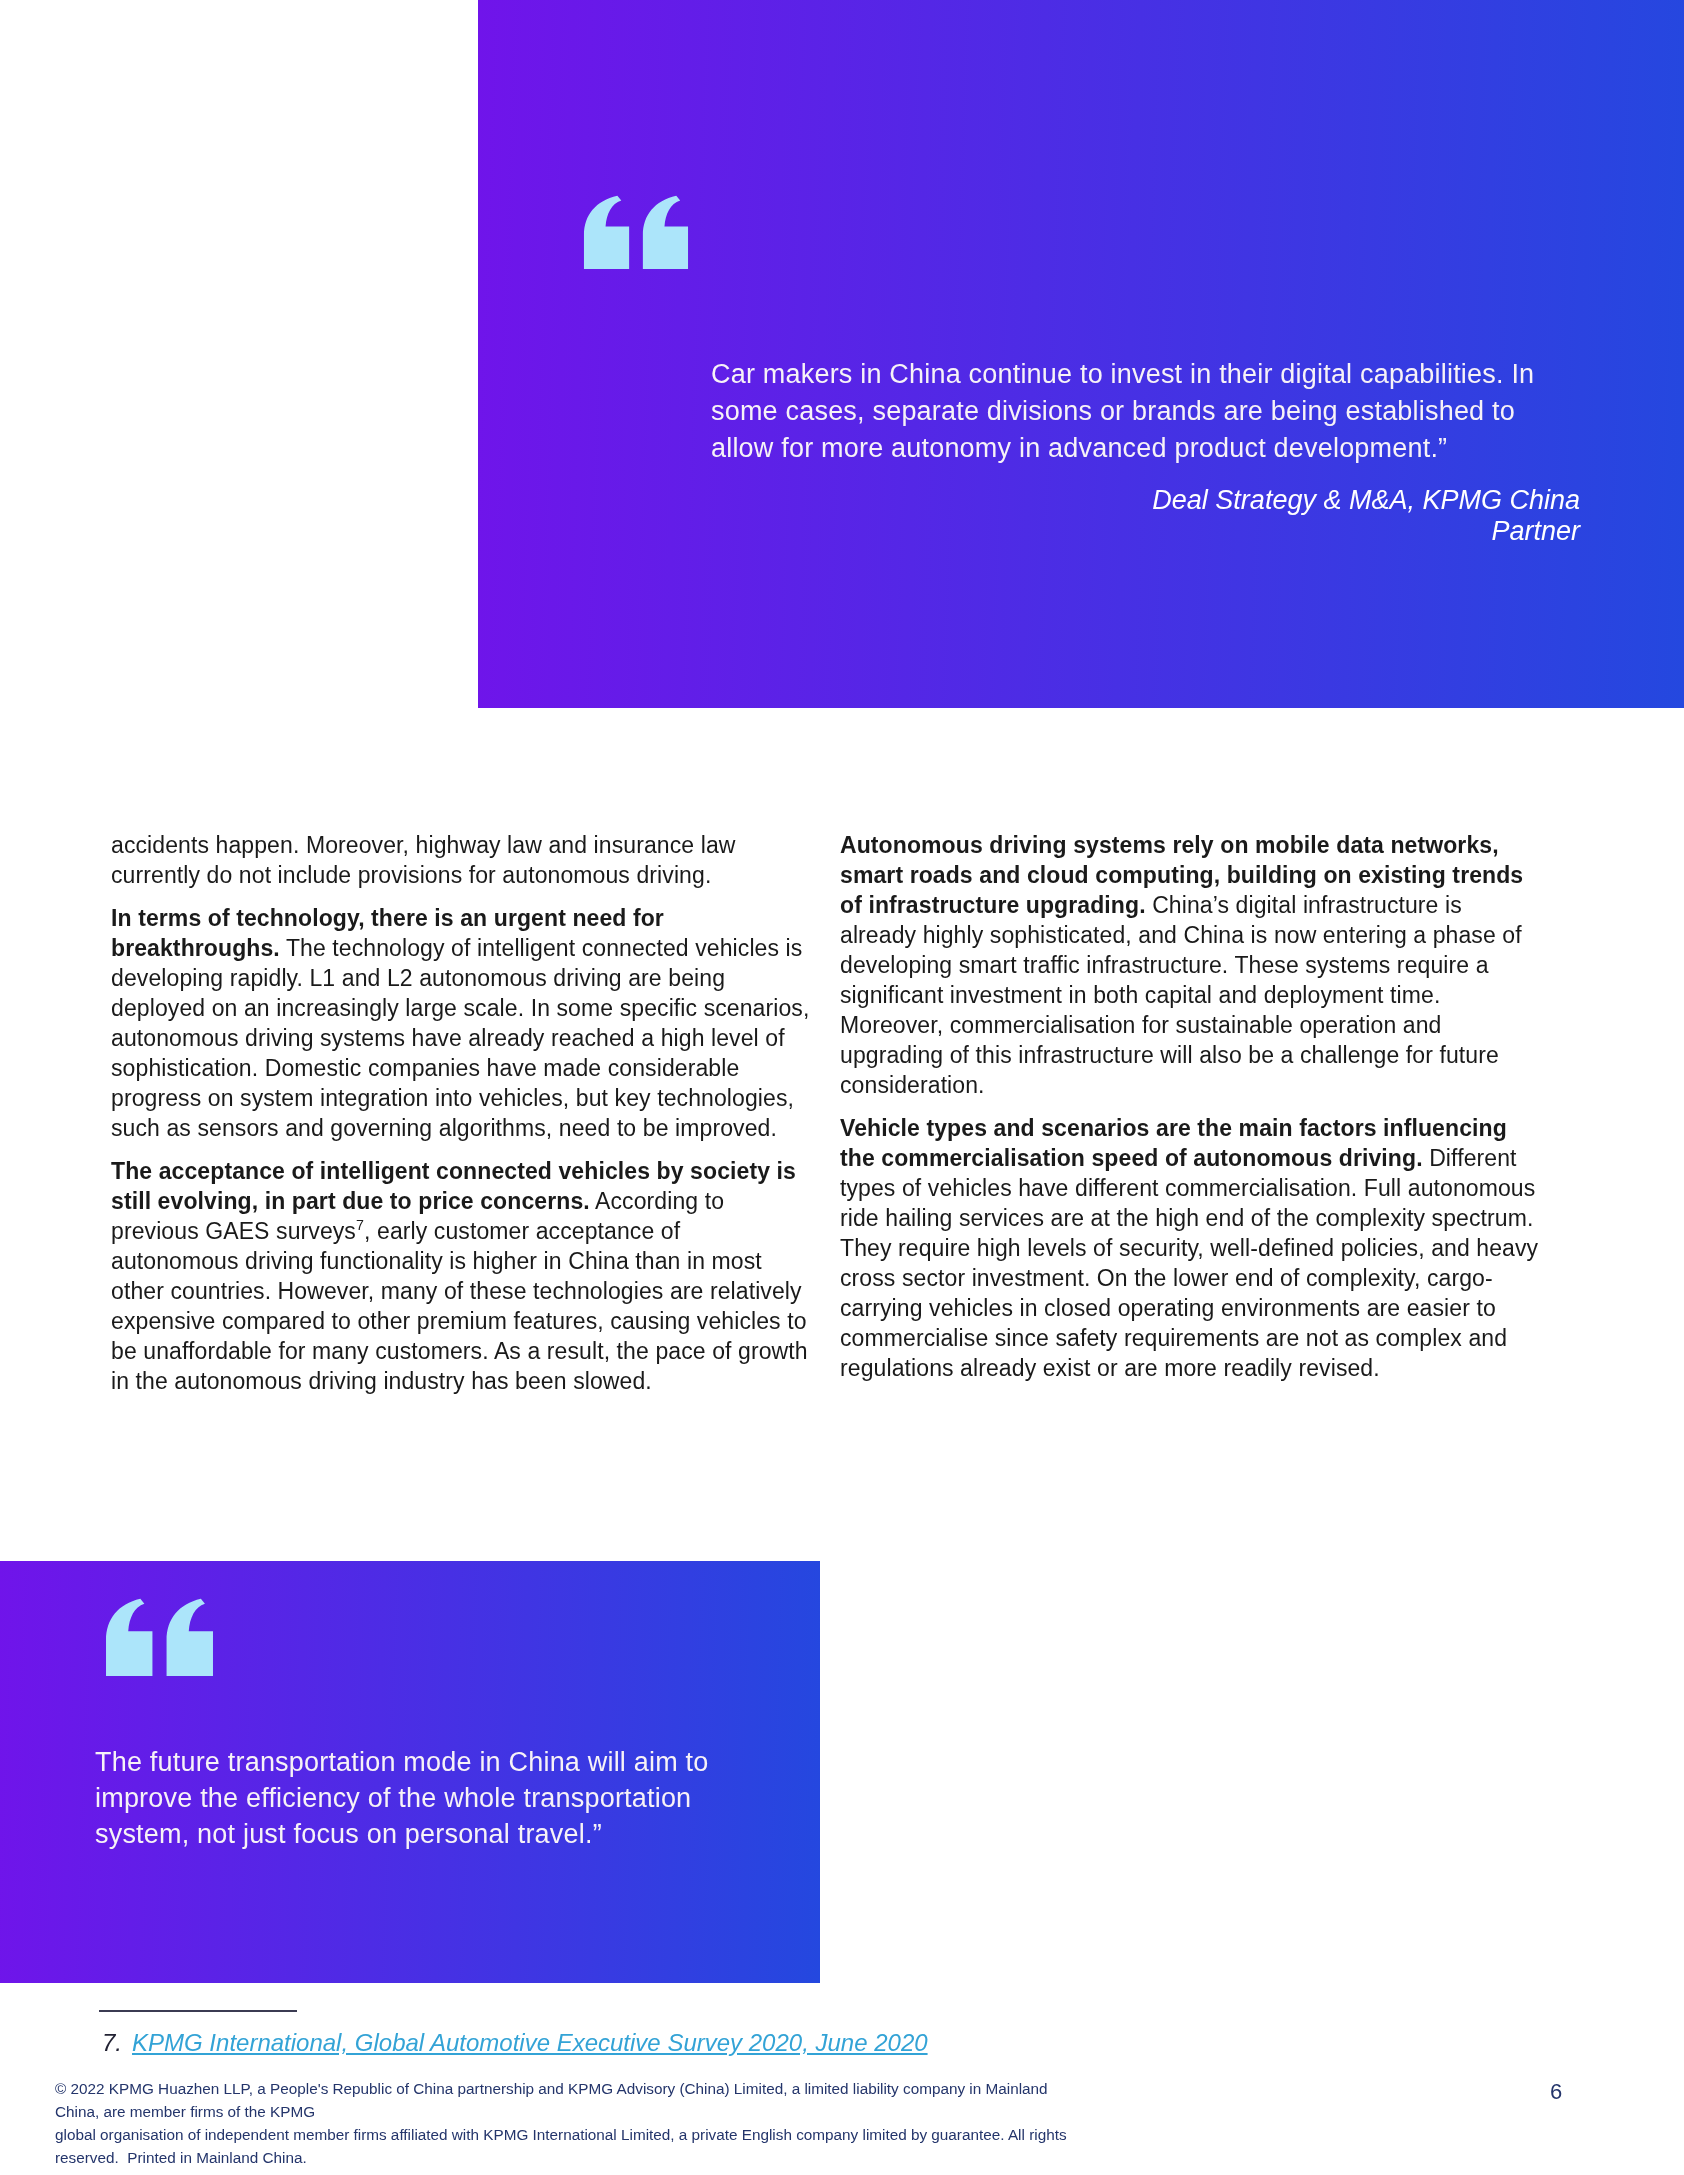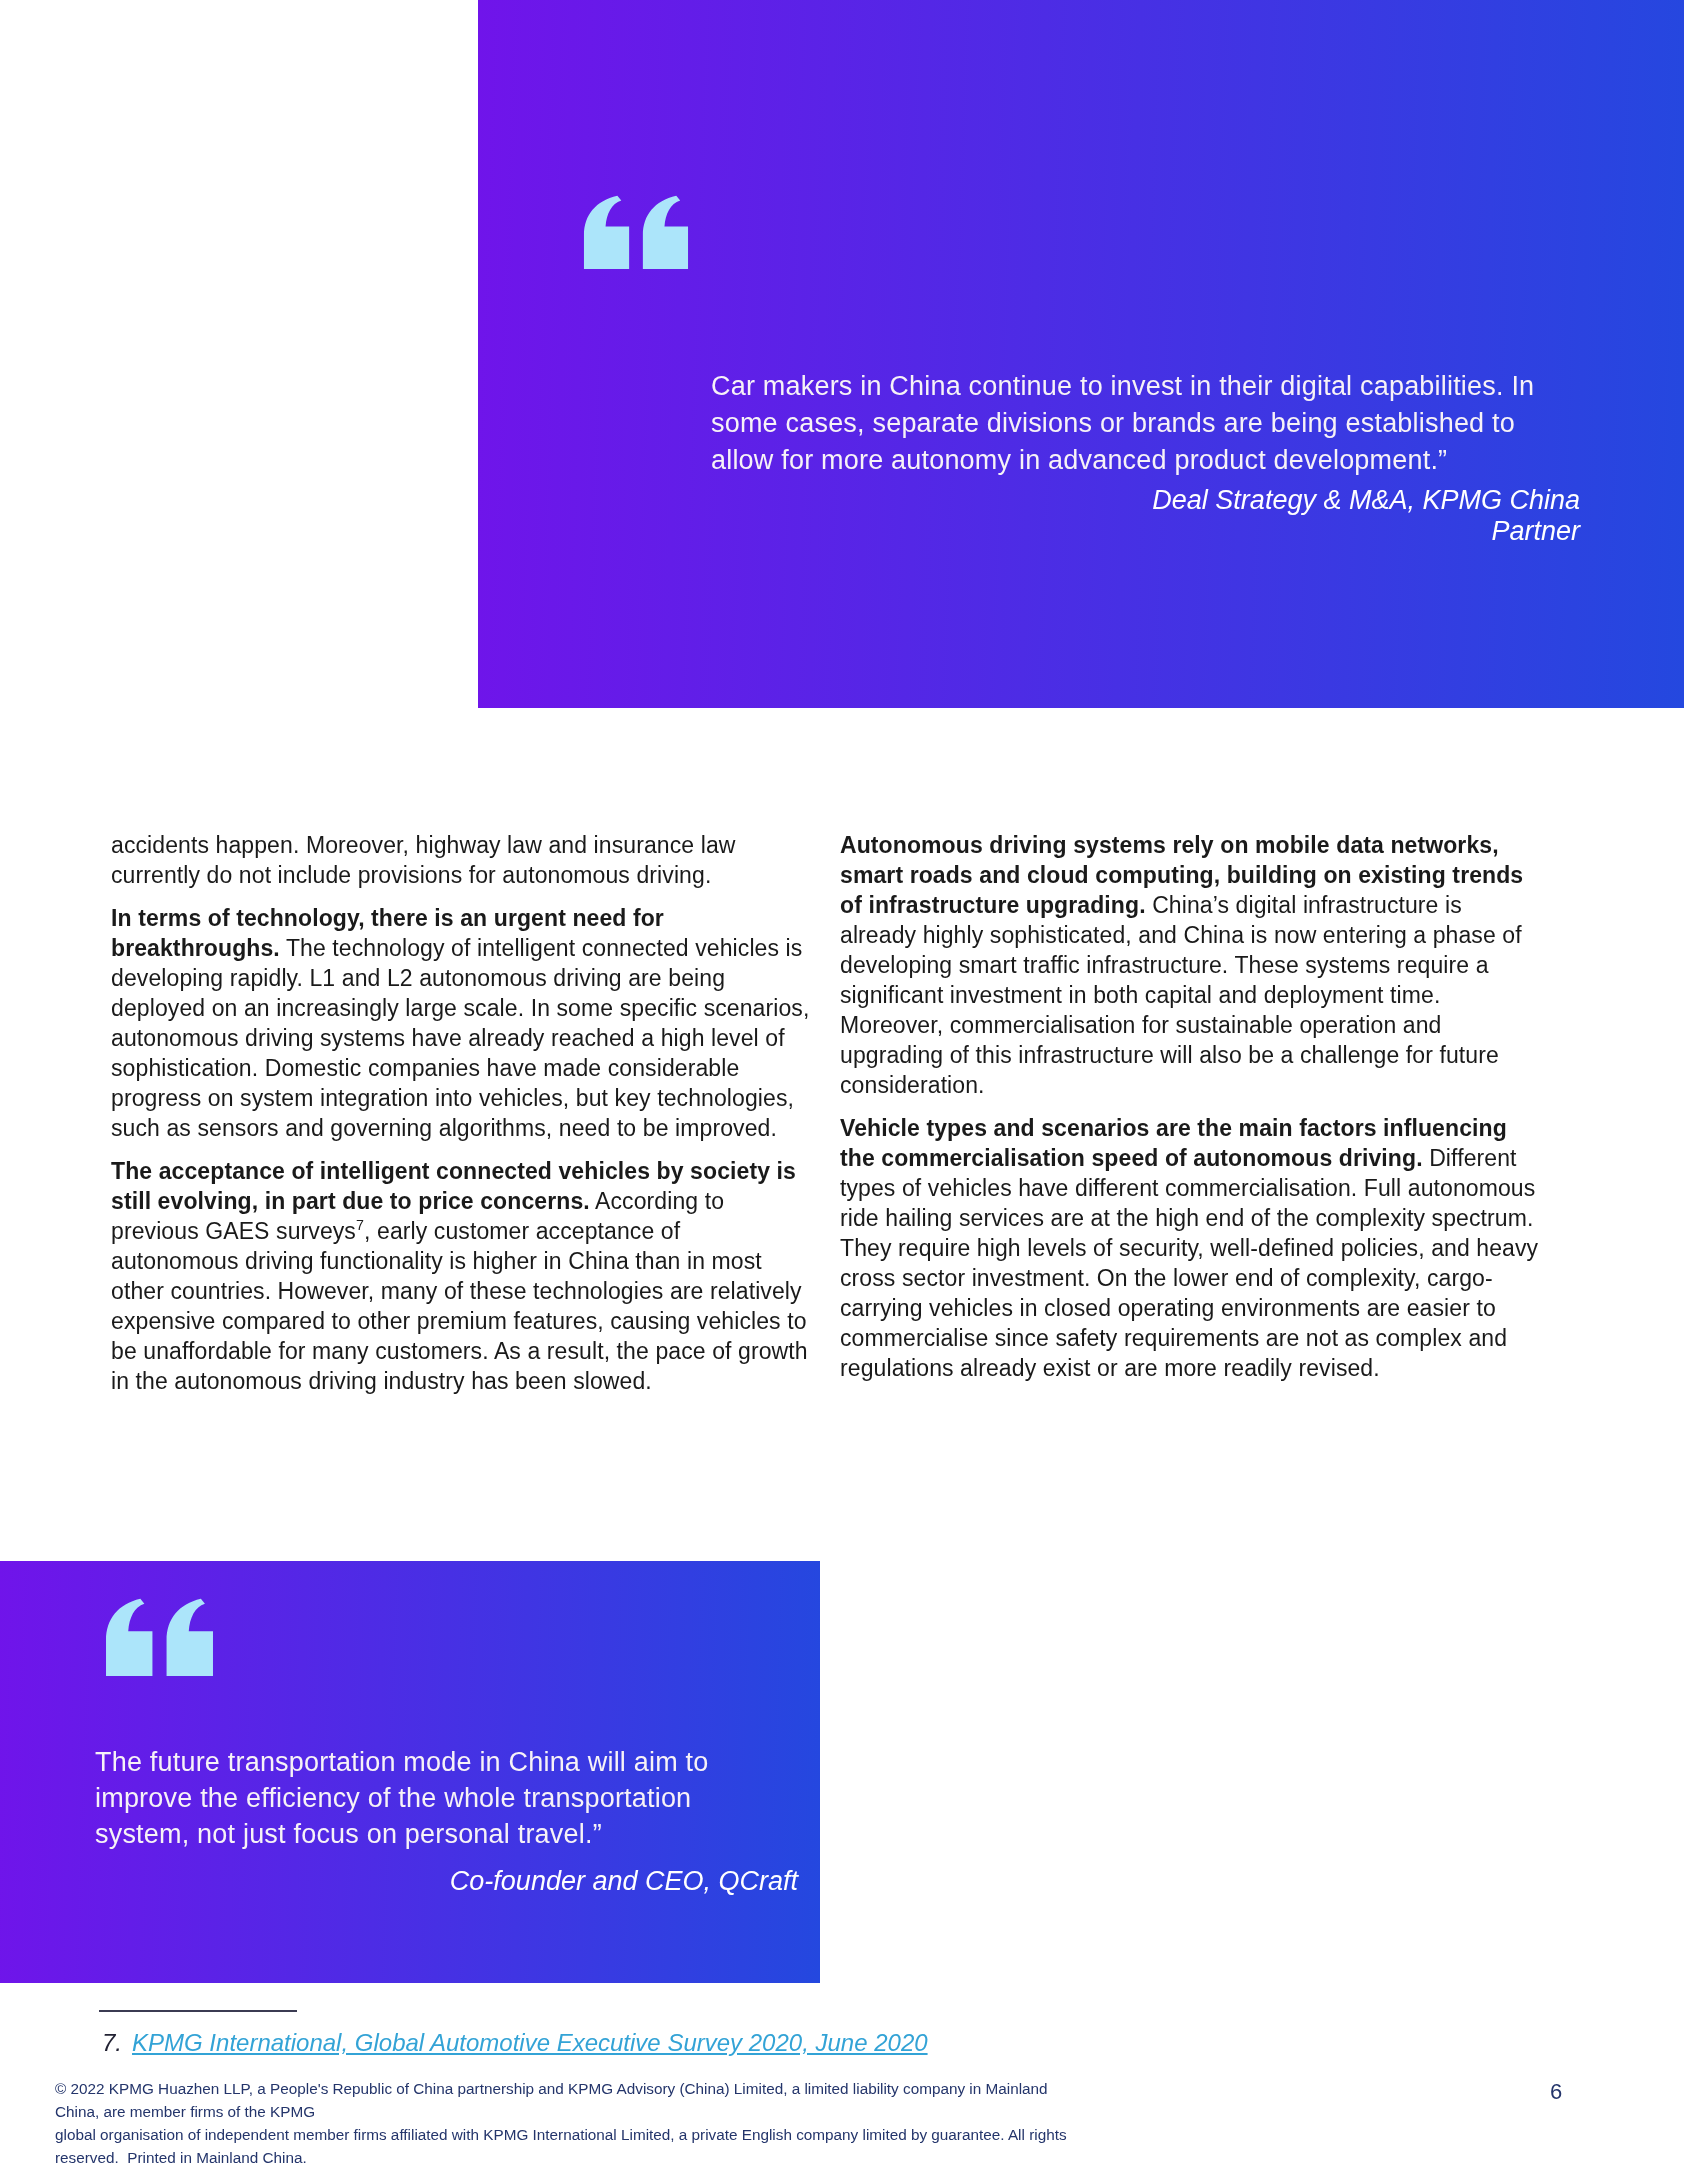--- a/index.html
+++ b/index.html
@@ -15,21 +15,21 @@
 
   .glyph{position:absolute;}
   .glyph svg{display:block;width:100%;height:100%;}
   .glyph-top{left:104px;top:194px;width:108px;height:75px;}
   .glyph-bottom{left:104px;top:36px;width:111px;height:79px;}
 
   .q-text{
     position:absolute;color:#f7f2f7;font-size:27px;line-height:37px;
     white-space:pre-line;letter-spacing:0.2px;
   }
-  .box-top .q-text{left:233px;top:356px;width:891px;margin-top:12px;}
+  .box-top .q-text{left:233px;top:356px;width:891px;}
   .box-bottom .q-text{left:95px;top:183px;width:693px;font-size:27px;line-height:36px;}
 
   .q-attrib{position:absolute;color:#ffffff;text-align:right;font-size:27px;line-height:31px;}
   .box-top .q-attrib{left:0;right:104px;top:485px;}
   .box-bottom .q-attrib{left:0;right:22px;top:303px;line-height:34px;}
   .q-name{font-weight:bold;}
   .q-role{font-style:italic;}
 
   
   .columns{position:absolute;left:111px;top:830px;width:1475px;display:flex;gap:26px;}
@@ -89,21 +89,20 @@
     <div class="glyph glyph-bottom">
       <svg viewBox="0 0 110 92" preserveAspectRatio="none" aria-hidden="true">
         <path fill="var(--lightblue,#ace5fa)" d="M36,2 C14,8 2,26 2,50 L2,92 L48,92 L48,40 L24,40 C25,24 30,12 40,8 Z"></path>
         <path fill="var(--lightblue,#ace5fa)" d="M96,2 C74,8 62,26 62,50 L62,92 L108,92 L108,40 L84,40 C85,24 90,12 100,8 Z"></path>
       </svg>
     </div>
     <div class="q-text">The future transportation mode in China will aim to
 improve the efficiency of the whole transportation
 system, not just focus on personal travel.”</div>
     <div class="q-attrib">
-      <div class="q-role">Co-founder and CEO, QCraft</div>
     </div>
   </div>
 
   <div class="fn-rule"></div>
   <div class="footnote">
     <span class="fn-num">7.</span><a>KPMG International, Global Automotive Executive Survey 2020, June 2020</a>
   </div>
 
   <div class="footer-copy">© 2022 KPMG Huazhen LLP, a People's Republic of China partnership and KPMG Advisory (China) Limited, a limited liability company in Mainland China, are member firms of the KPMG
 global organisation of independent member firms affiliated with KPMG International Limited, a private English company limited by guarantee. All rights reserved.  Printed in Mainland China.</div>

